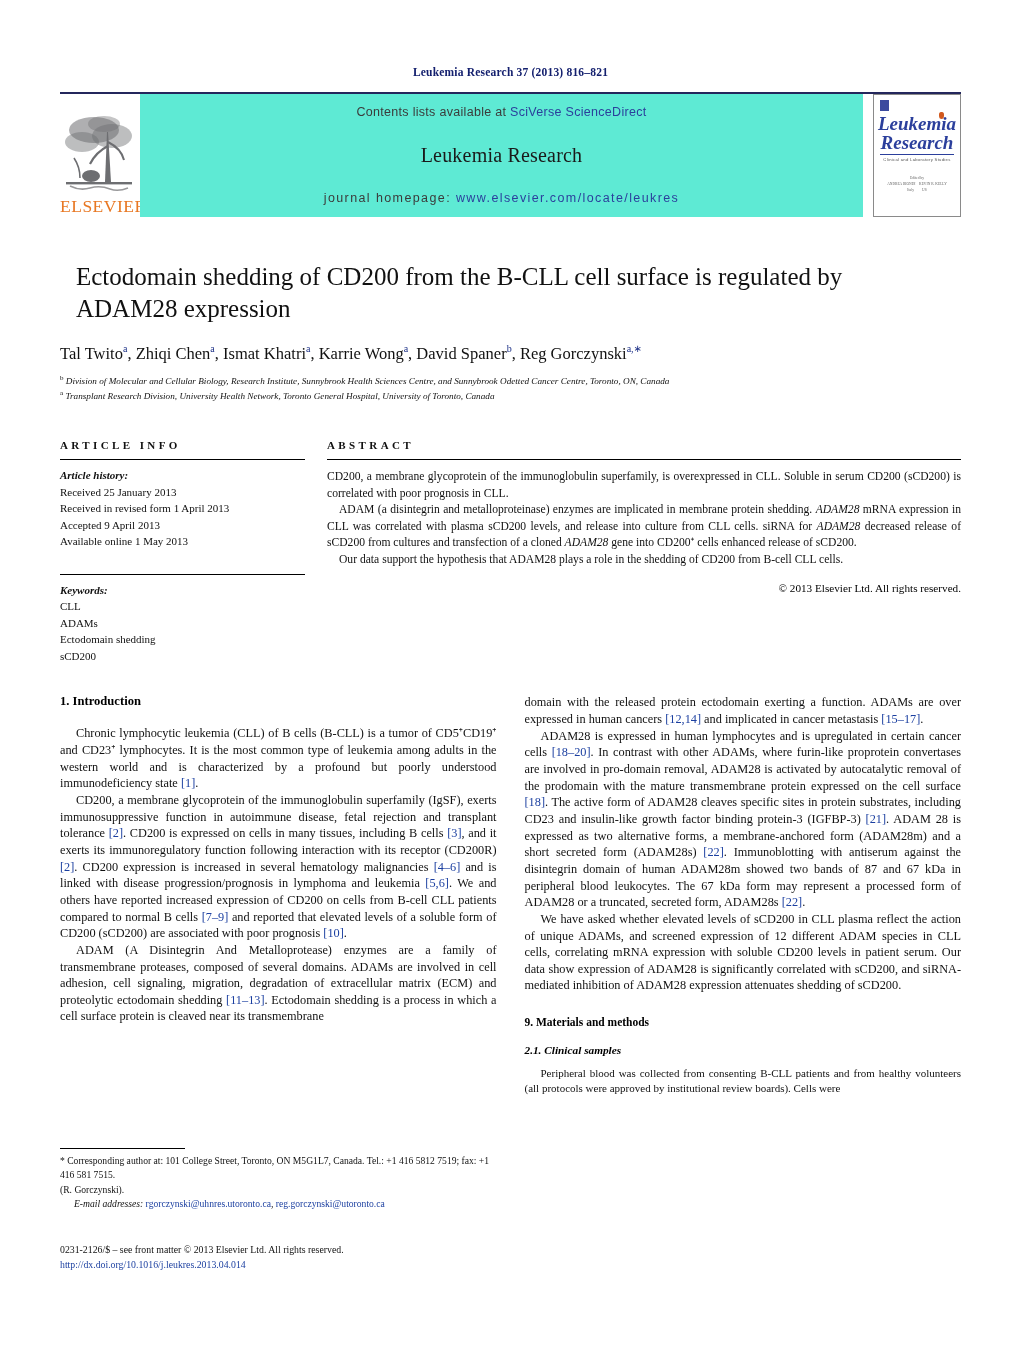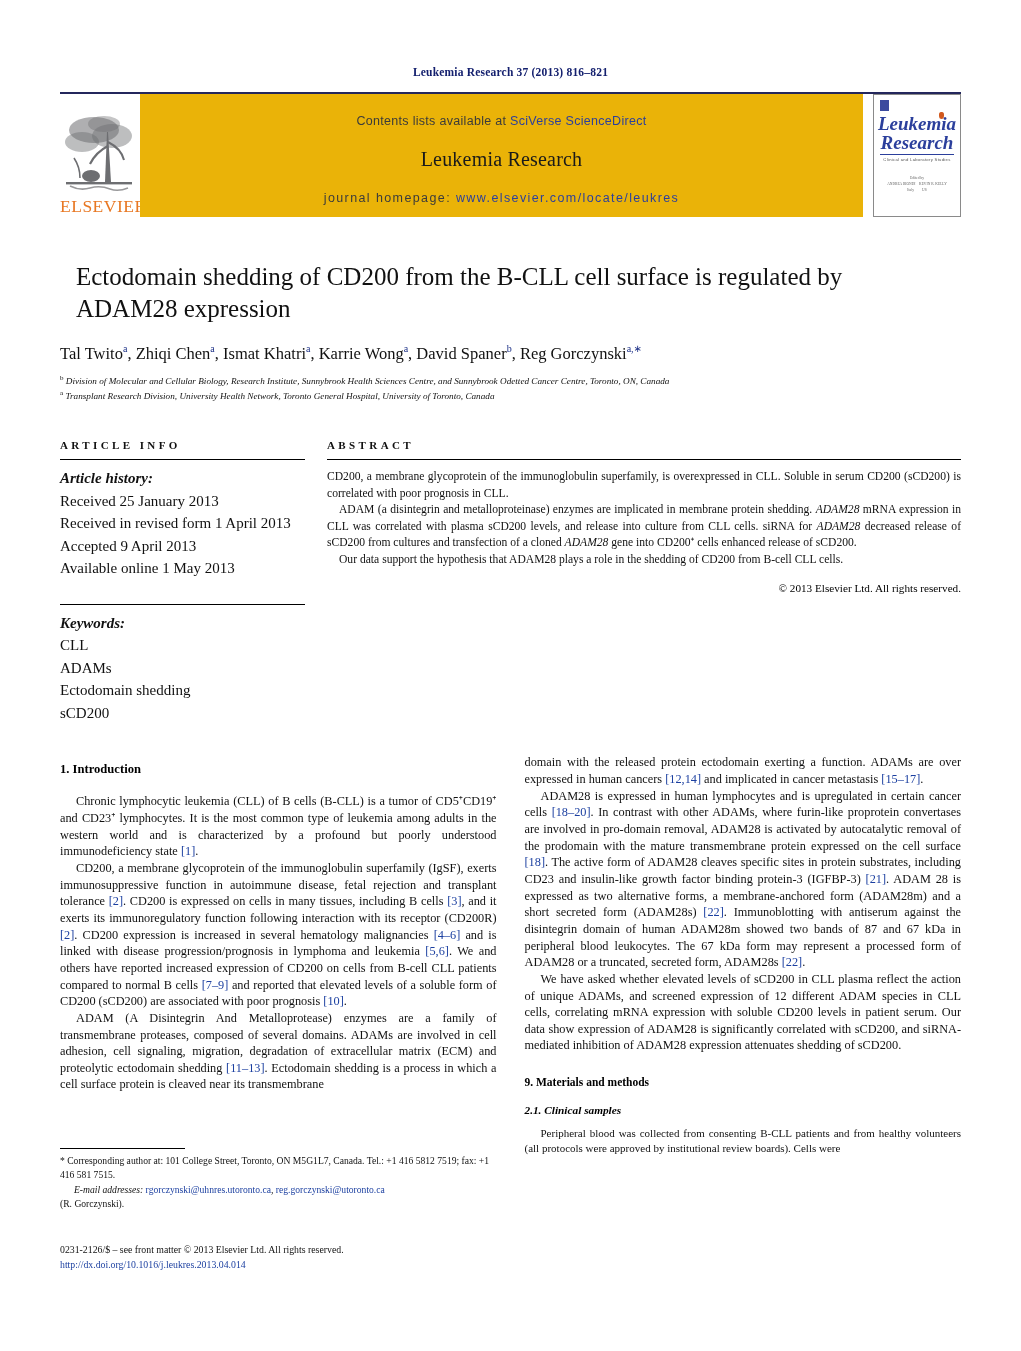--- a/index.html
+++ b/index.html
@@ -60,26 +60,26 @@
     letter-spacing: .5px;
     line-height: 1;
     white-space: nowrap;
     overflow: hidden;
     width: 80px;
     text-align: center;
   }
 
   .masthead-center {
     flex: 1 1 auto;
-    background: #eab308;
+    background: #5eead4;
     display: flex;
     flex-direction: column;
     justify-content: space-between;
     align-items: center;
-    padding: 20px 0 12px 0;
+    padding: 11px 0 12px 0;
     box-sizing: border-box;
   }
   .contents-line {
     font-family: "Liberation Sans", sans-serif;
     font-size: 12.5px;
     color: #3b3b3b;
     letter-spacing: .3px;
   }
   .contents-line .sd { color: #2b3f9c; }
   .journal-title-big {
@@ -171,21 +171,21 @@
   .col-abs  { flex: 1 1 auto; }
   .sect-head {
     font-family: "Liberation Serif", serif;
     font-weight: bold;
     font-size: 11px;
     letter-spacing: 3.4px;
     color: #111;
   }
   .hr-thin { border-top: 1px solid #000; margin-top: 8px; }
   .info-body {
-    font-size: 15px;
+    font-size: 11px;
     line-height: 1.5;
     margin-top: 7px;
     color: #111;
   }
   .info-body .lbl { font-style: italic; font-weight: bold; }
   .kw-block { margin-top: 24px; }
   .abs-body {
     font-size: 11.6px;
     line-height: 1.42;
     margin-top: 9px;
@@ -206,21 +206,21 @@
     margin: 30px 60px 0 60px;
     display: flex;
     gap: 28px;
     position: relative;
   }
   .bcol { width: 441px; }
   h2.num {
     font-family: "Liberation Serif", serif;
     font-size: 12.6px;
     font-weight: bold;
-    margin: 8px 0 16px 0;
+    margin: 0 0 16px 0;
   }
   h3.num {
     font-family: "Liberation Serif", serif;
     font-size: 11.3px;
     font-weight: bold;
     font-style: italic;
     margin: 14px 0 10px 0;
   }
   .bcol p {
     font-size: 12.3px;
@@ -371,26 +371,26 @@
       <h2 class="num" style="margin-top:22px;font-size:11.5px;">9.  Materials and methods</h2>
       <h3 class="num">2.1.  Clinical samples</h3>
       <p style="font-size:11px;">Peripheral blood was collected from consenting B-CLL patients and from healthy volunteers (all protocols were approved by institutional review boards). Cells were</p>
     </div>
   </div>
 
   <div class="footnote">
     <div class="fn-rule"></div>
     <div class="fn-text">
       <div>* Corresponding author at: 101 College Street, Toronto, ON M5G1L7, Canada. Tel.: +1 416 5812 7519; fax: +1 416 581 7515.</div>
+      <div>(R. Gorczynski).</div>
       <div style="text-indent:14px;">
         <span class="em">E-mail addresses:</span>
         <span class="mail">rgorczynski@uhnres.utoronto.ca</span>,
         <span class="mail">reg.gorczynski@utoronto.ca</span>
       </div>
-      <div>(R. Gorczynski).</div>
     </div>
   </div>
 
   <div class="issn">
     <div>0231-2126/$ – see front matter © 2013 Elsevier Ltd. All rights reserved.</div>
     <div class="doi">http://dx.doi.org/10.1016/j.leukres.2013.04.014</div>
   </div>
 
 </div>
 

